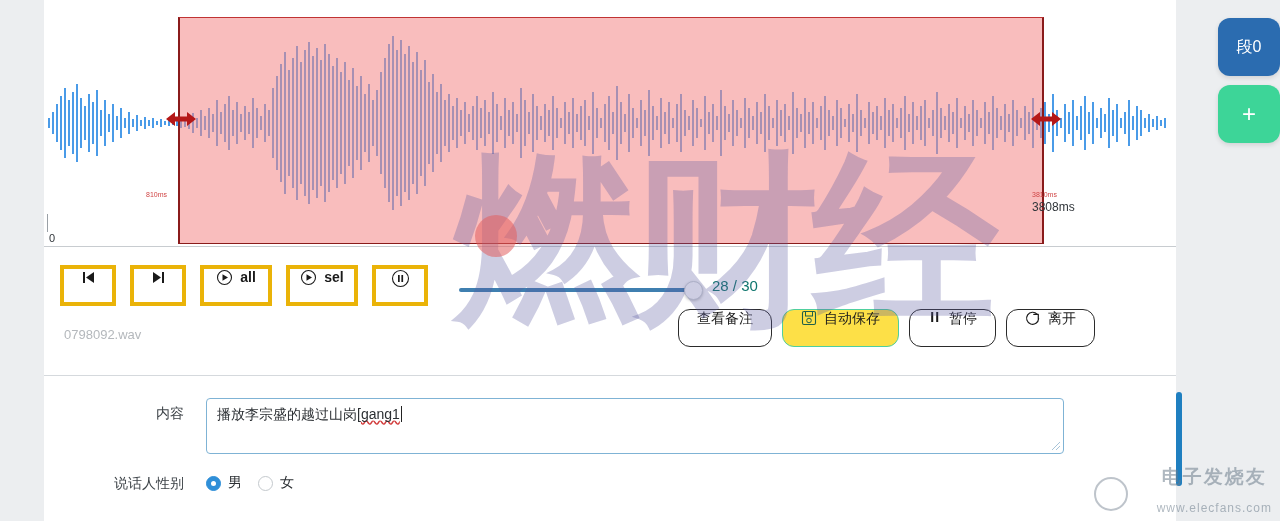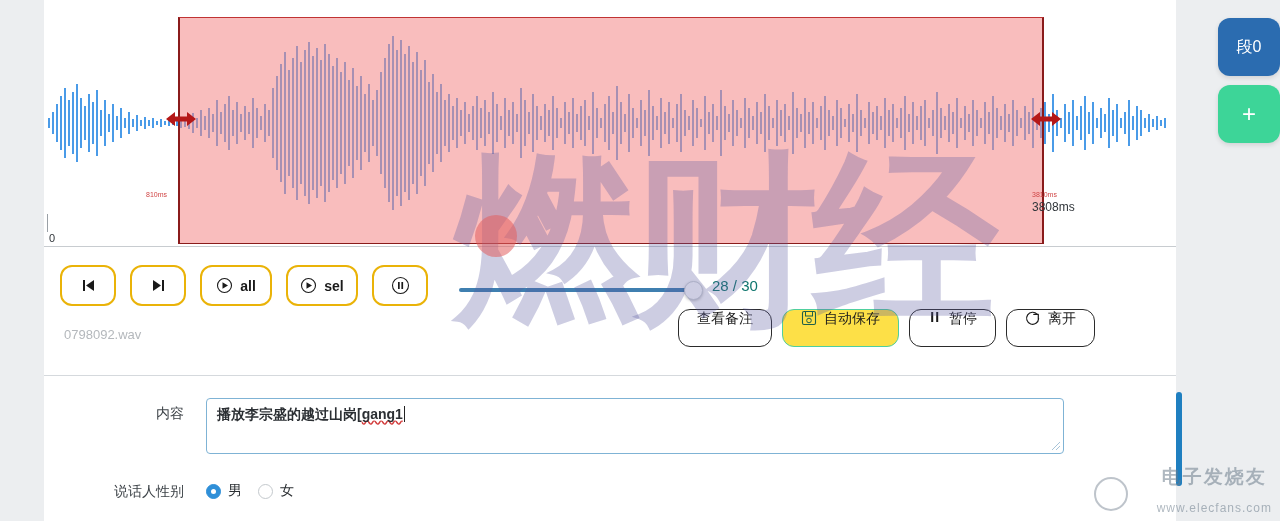--- a/index.html
+++ b/index.html
@@ -141,25 +141,24 @@
   
   .transport {
     position: relative;
     height: 128px;
     padding: 18px 0 0 16px;
   }
   .btn-row { display: flex; gap: 14px; align-items: center; }
   .tbtn {
     width: 56px;
     height: 41px;
-    border: 2px solid #eab308;
-    border-radius: 12px;
+    border: 4px solid #eab308;
+    border-radius: 0;
     background: #fff;
     display: flex;
-    align-items: center;
     justify-content: center;
     cursor: pointer;
   }
   .tbtn.wide {
     width: 72px;
     gap: 7px;
   }
   .tbtn-label {
     font-size: 14px;
     font-weight: bold;
@@ -242,42 +241,42 @@
   .form-panel {
     position: relative;
     border-top: 1px solid #d5d9dd;
     height: 146px;
     background: #fff;
     padding-top: 22px;
   }
   .form-row {
     display: flex;
     align-items: flex-start;
-    margin-bottom: 22px;
+    margin-bottom: 14px;
   }
   .form-label {
     width: 162px;
     text-align: right;
     padding-right: 22px;
     font-size: 14px;
     color: #3d4348;
     line-height: 30px;
   }
   .textarea-box {
     width: 858px;
     height: 56px;
     border: 1px solid #7fb3d5;
     border-radius: 4px;
     background: #fff;
     position: relative;
     padding: 7px 10px;
     font-size: 14px;
     color: #2b2f33;
   }
-  .ta-text { position: relative; display: inline-block; font-weight: bold; }
+  .ta-text { position: relative; display: inline-block; }
   .ta-misspell {
     text-decoration: underline;
     text-decoration-color: #d23b3b;
     text-decoration-style: wavy;
     text-decoration-skip-ink: none;
   }
   .caret {
     display: inline-block;
     width: 1px;
     height: 16px;

